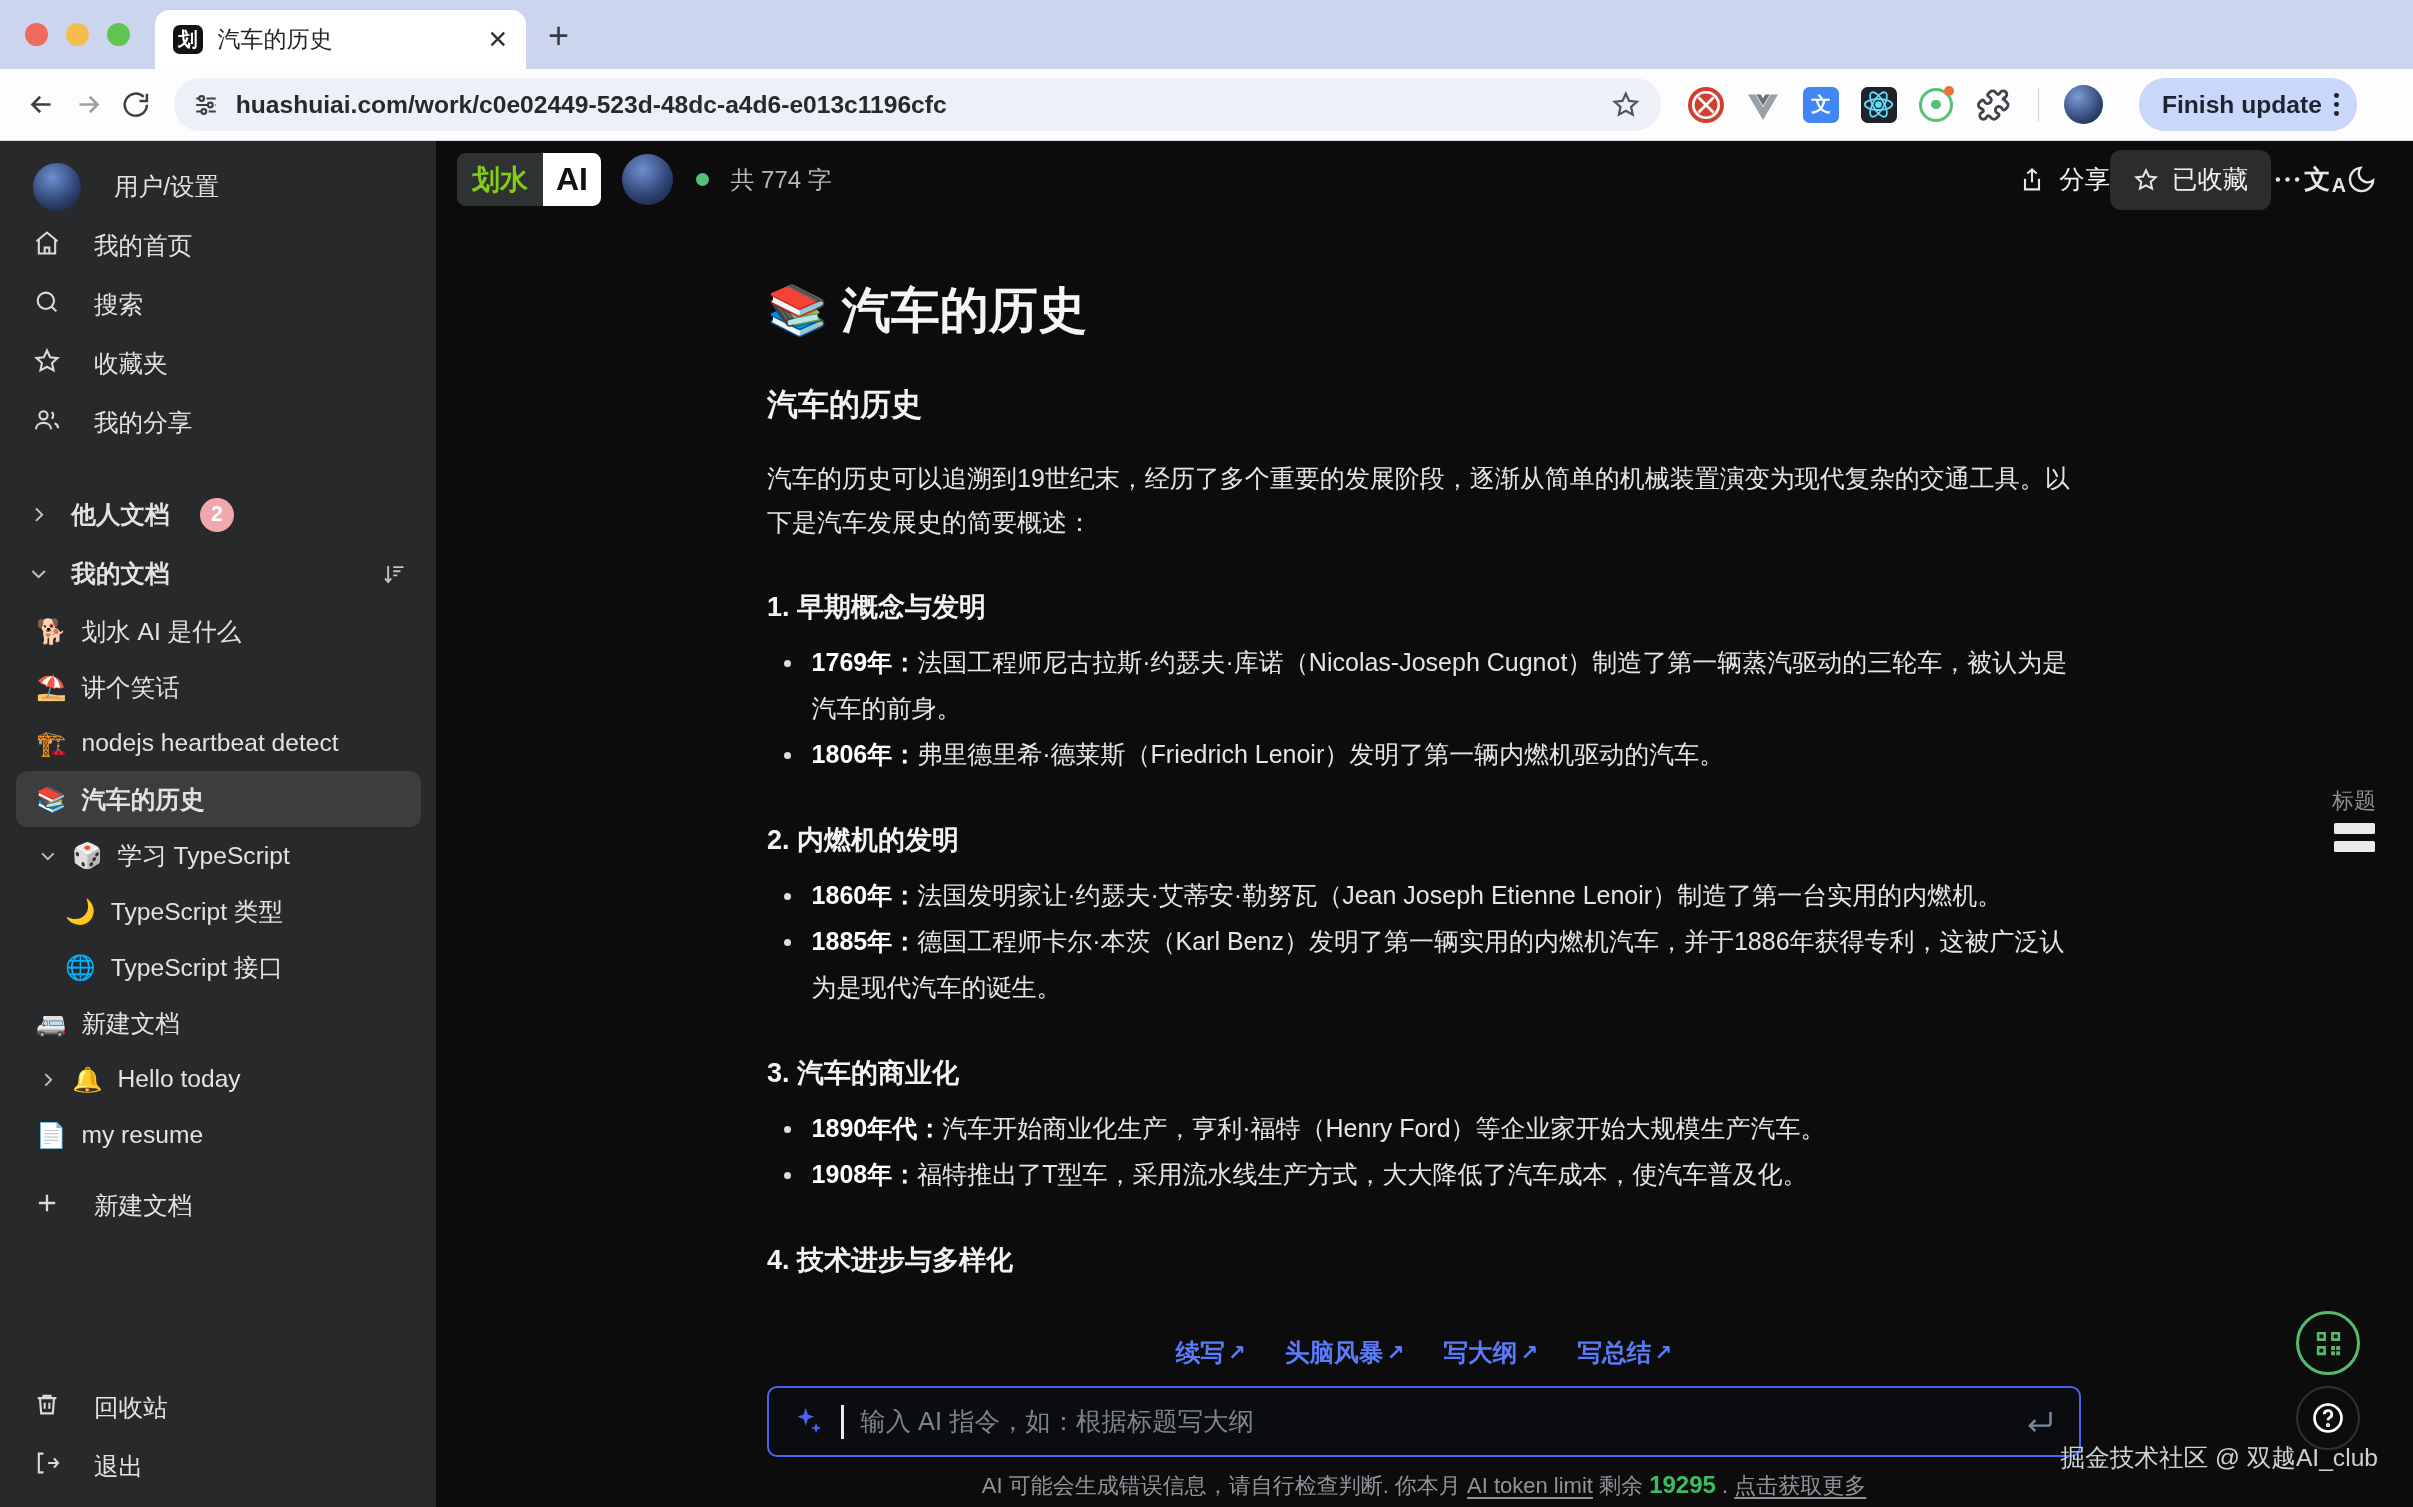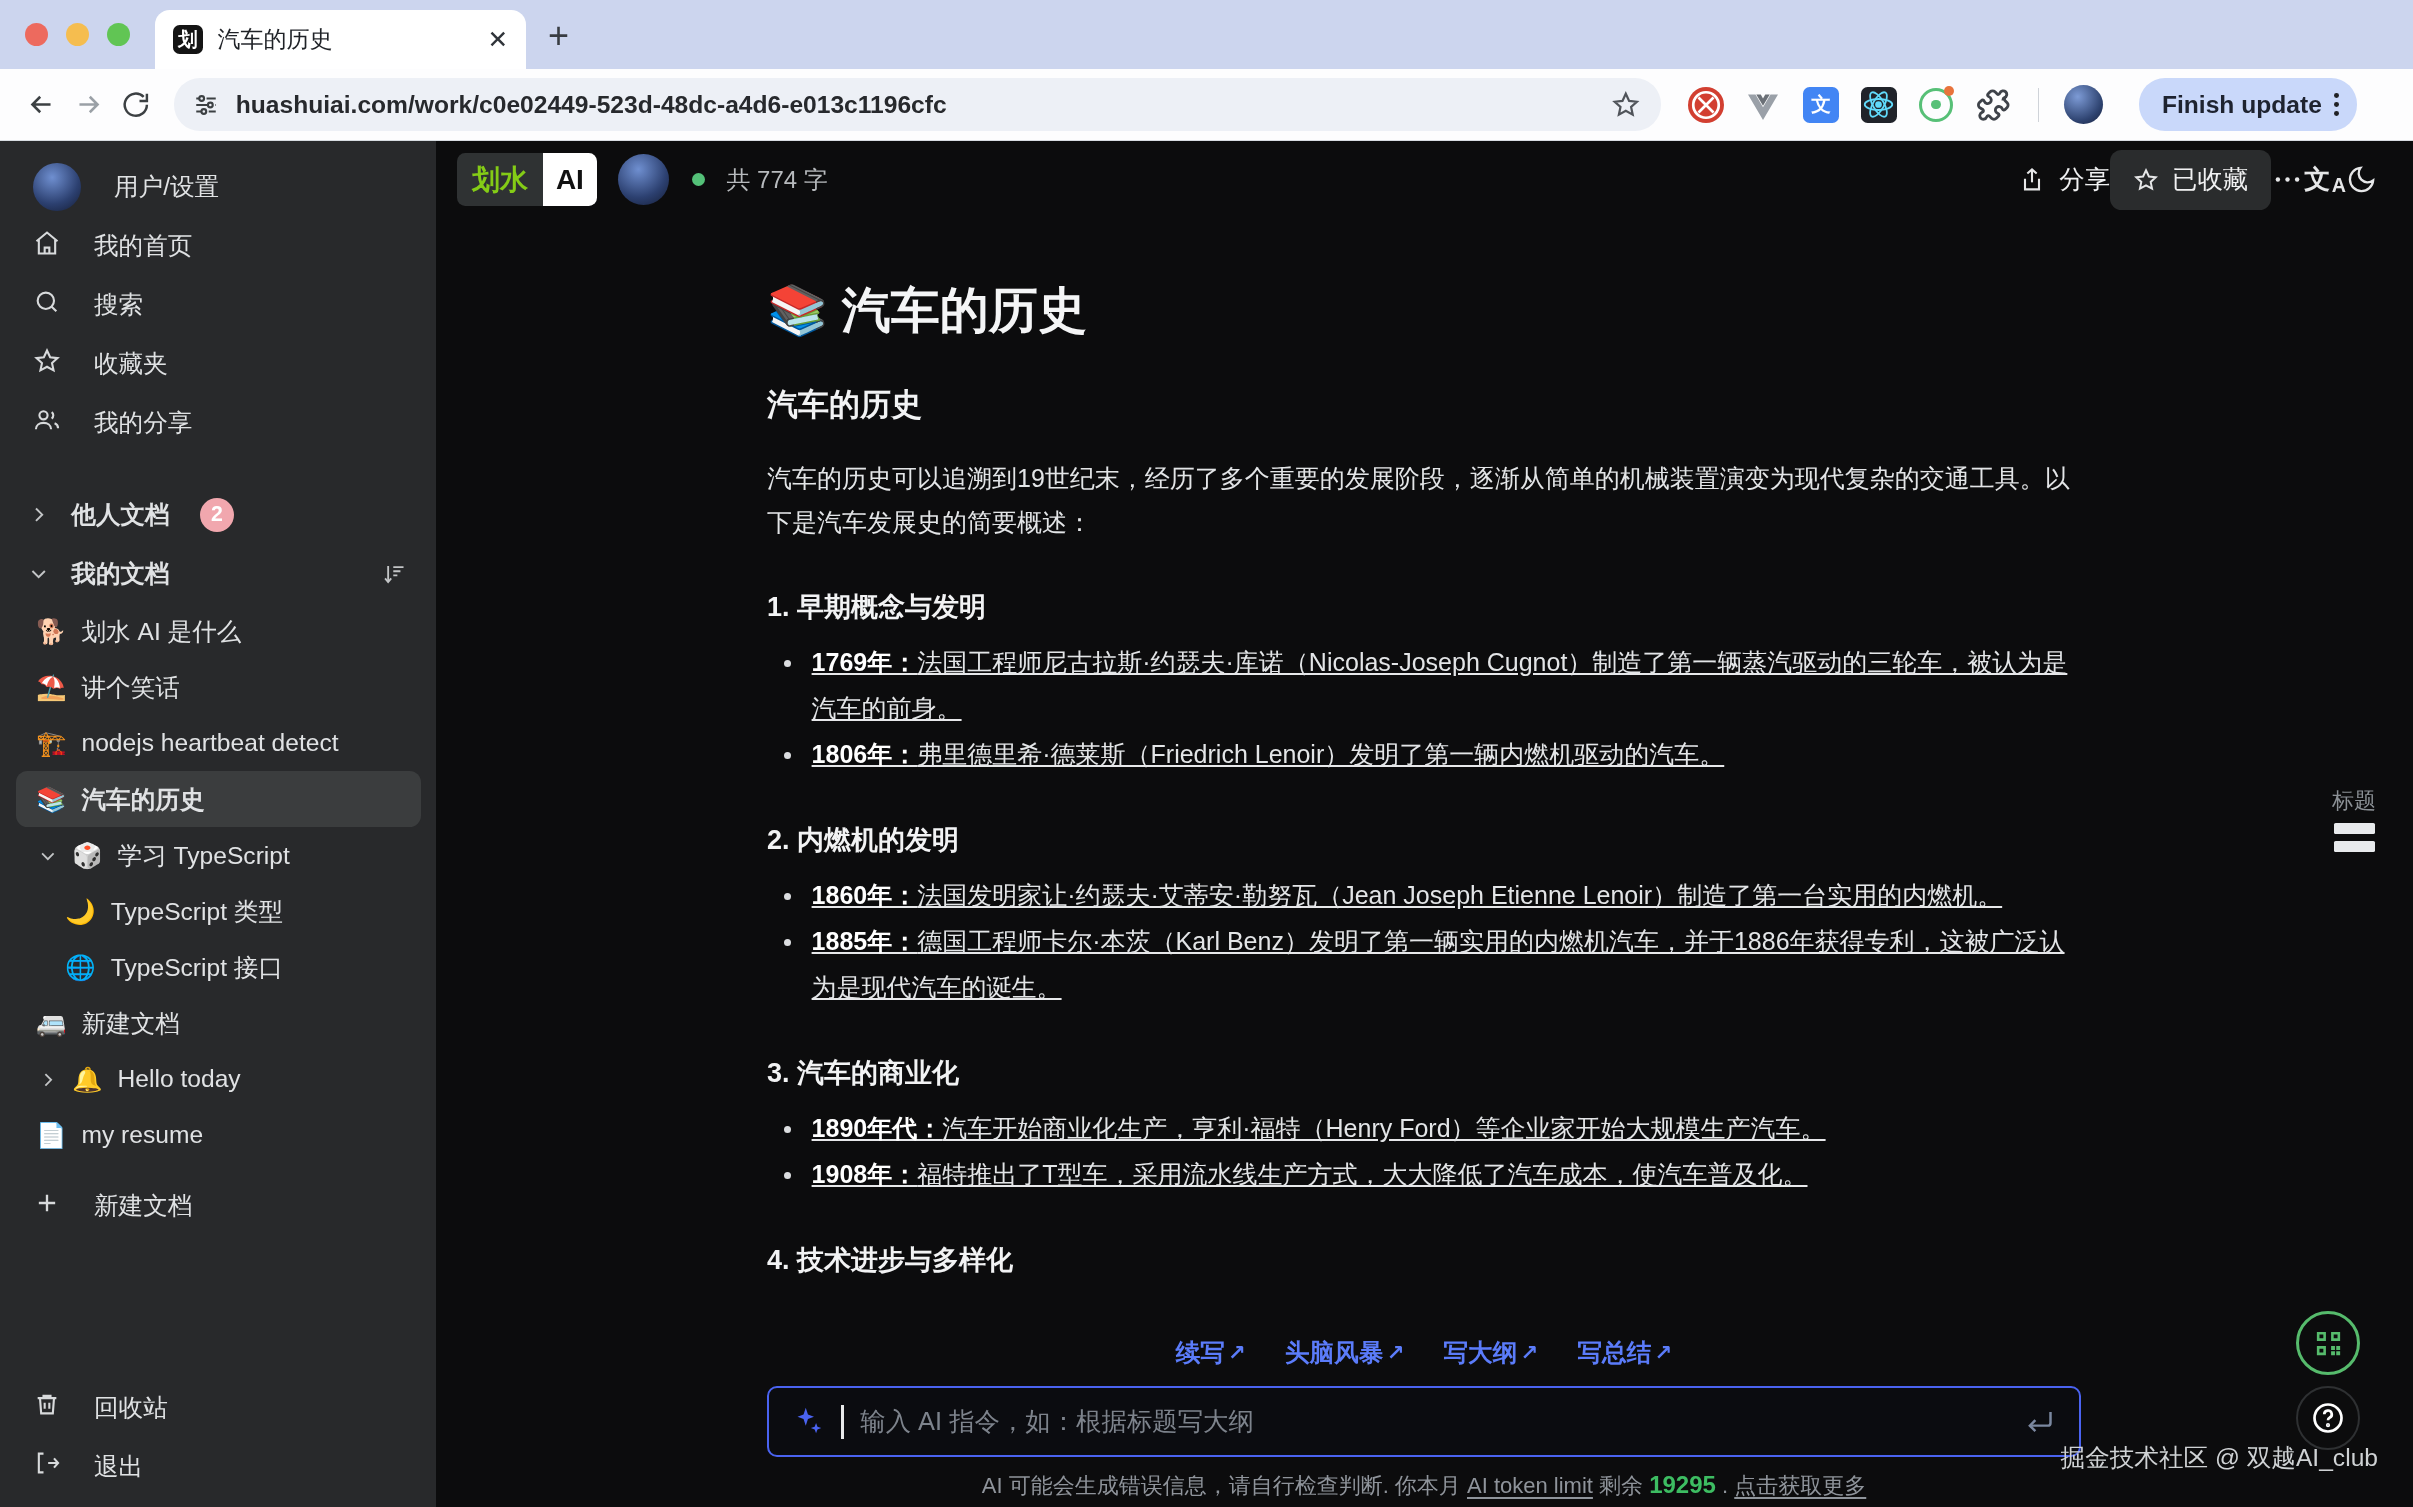--- a/index.html
+++ b/index.html
@@ -55,36 +55,36 @@
   .spacer { flex:1; }
   .newdoc { margin-top:13px; }
   .drag-handle { position:absolute; right:-21.3px; top:667px; width:21.3px; height:53px; background:#323435; border-radius:0 9.9px 9.9px 0; display:flex; align-items:center; justify-content:center; }
   .dots6 { display:grid; grid-template-columns:4.9px 4.9px; gap:4.9px; }
   .dots6 i { width:4.9px; height:4.9px; background:#e8e9ea; border-radius:0.8px; }
 
   .main { position:relative; flex:1; background:#0c0c0d; color:#e7e8ea; }
   .mheader { position:absolute; left:0; top:0; right:0; height:77px; display:flex; align-items:center; padding:0 36px 0 21.3px; gap:21.3px; }
   .logo { display:flex; height:53px; border-radius:8.2px; overflow:hidden; flex:none; }
   .logo .lp { background:#2f3233; color:#84cc16; font-size:28px; font-weight:700; display:flex; align-items:center; padding:0 14.8px; }
-  .logo .ls { background:#fff; color:#111; font-size:28px; font-weight:800; display:flex; align-items:center; padding:0 13px; }
+  .logo .ls { background:#fff; color:#111; font-size:32px; font-weight:800; display:flex; align-items:center; padding:0 13px; }
   .doc-avatar { width:51px; height:51px; border-radius:50%; background:radial-gradient(circle at 40% 30%, #6f8fd0, #2c4070 60%, #141c33); flex:none; }
   .presence { width:13px; height:13px; border-radius:50%; background:#54c178; flex:none; margin-left:1.6px; }
   .wcount { font-size:24px; color:#b7babd; }
   .mh-right { margin-left:auto; display:flex; align-items:center; }
   .share-btn { display:flex; align-items:center; gap:13px; font-size:25.4px; color:#f0f1f2; }
   .fav-pill { display:flex; align-items:center; gap:13px; background:#2a2c2d; border-radius:11.5px; padding:13px 23px; font-size:25.4px; color:#f0f1f2; }
   .icbtn { color:#e6e7e8; display:flex; align-items:center; justify-content:center; }
 
   
   .doc { position:absolute; left:331px; top:135px; width:1314px; }
   .doc h1 { font-size:49px; line-height:69px; font-weight:700; color:#f4f5f6; }
   .doc h2 { margin-top:38px; font-size:31px; line-height:43px; font-weight:700; color:#f2f3f4; }
   .doc p.intro { margin-top:29.6px; font-size:25px; line-height:44px; color:#e3e5e7; }
   .doc h3 { margin-top:44px; font-size:27px; line-height:38px; font-weight:700; color:#f2f3f4; }
-  .doc ul { margin-top:13px; list-style:disc; padding-left:38px;text-decoration:underline; }
+  .doc ul { margin-top:13px; list-style:disc; padding-left:38px; }
   .doc li { font-size:25px; line-height:46px; color:#e3e5e7; padding-left:6.6px; }
   .doc li::marker { color:#dcdee0; font-size:23px; }
   .doc b { color:#ffffff; font-weight:700; }
 
   
   .ai-actions { position:absolute; left:331px; top:1195px; width:1314px; display:flex; justify-content:center; gap:39px; }
   .ai-link { font-size:24.6px; font-weight:600; color:#5b7cfa; display:flex; align-items:center; gap:3.3px; }
   .ai-link .arr { font-size:21.3px; }
   .ai-input { position:absolute; left:331px; top:1245px; width:1314px; height:71px; border:2.5px solid #4a63f0; border-radius:10px; background:#0b0c10; display:flex; align-items:center; padding:0 23px; gap:16.4px; }
   .caret { width:2.5px; height:34px; background:#e8e9ea; }

